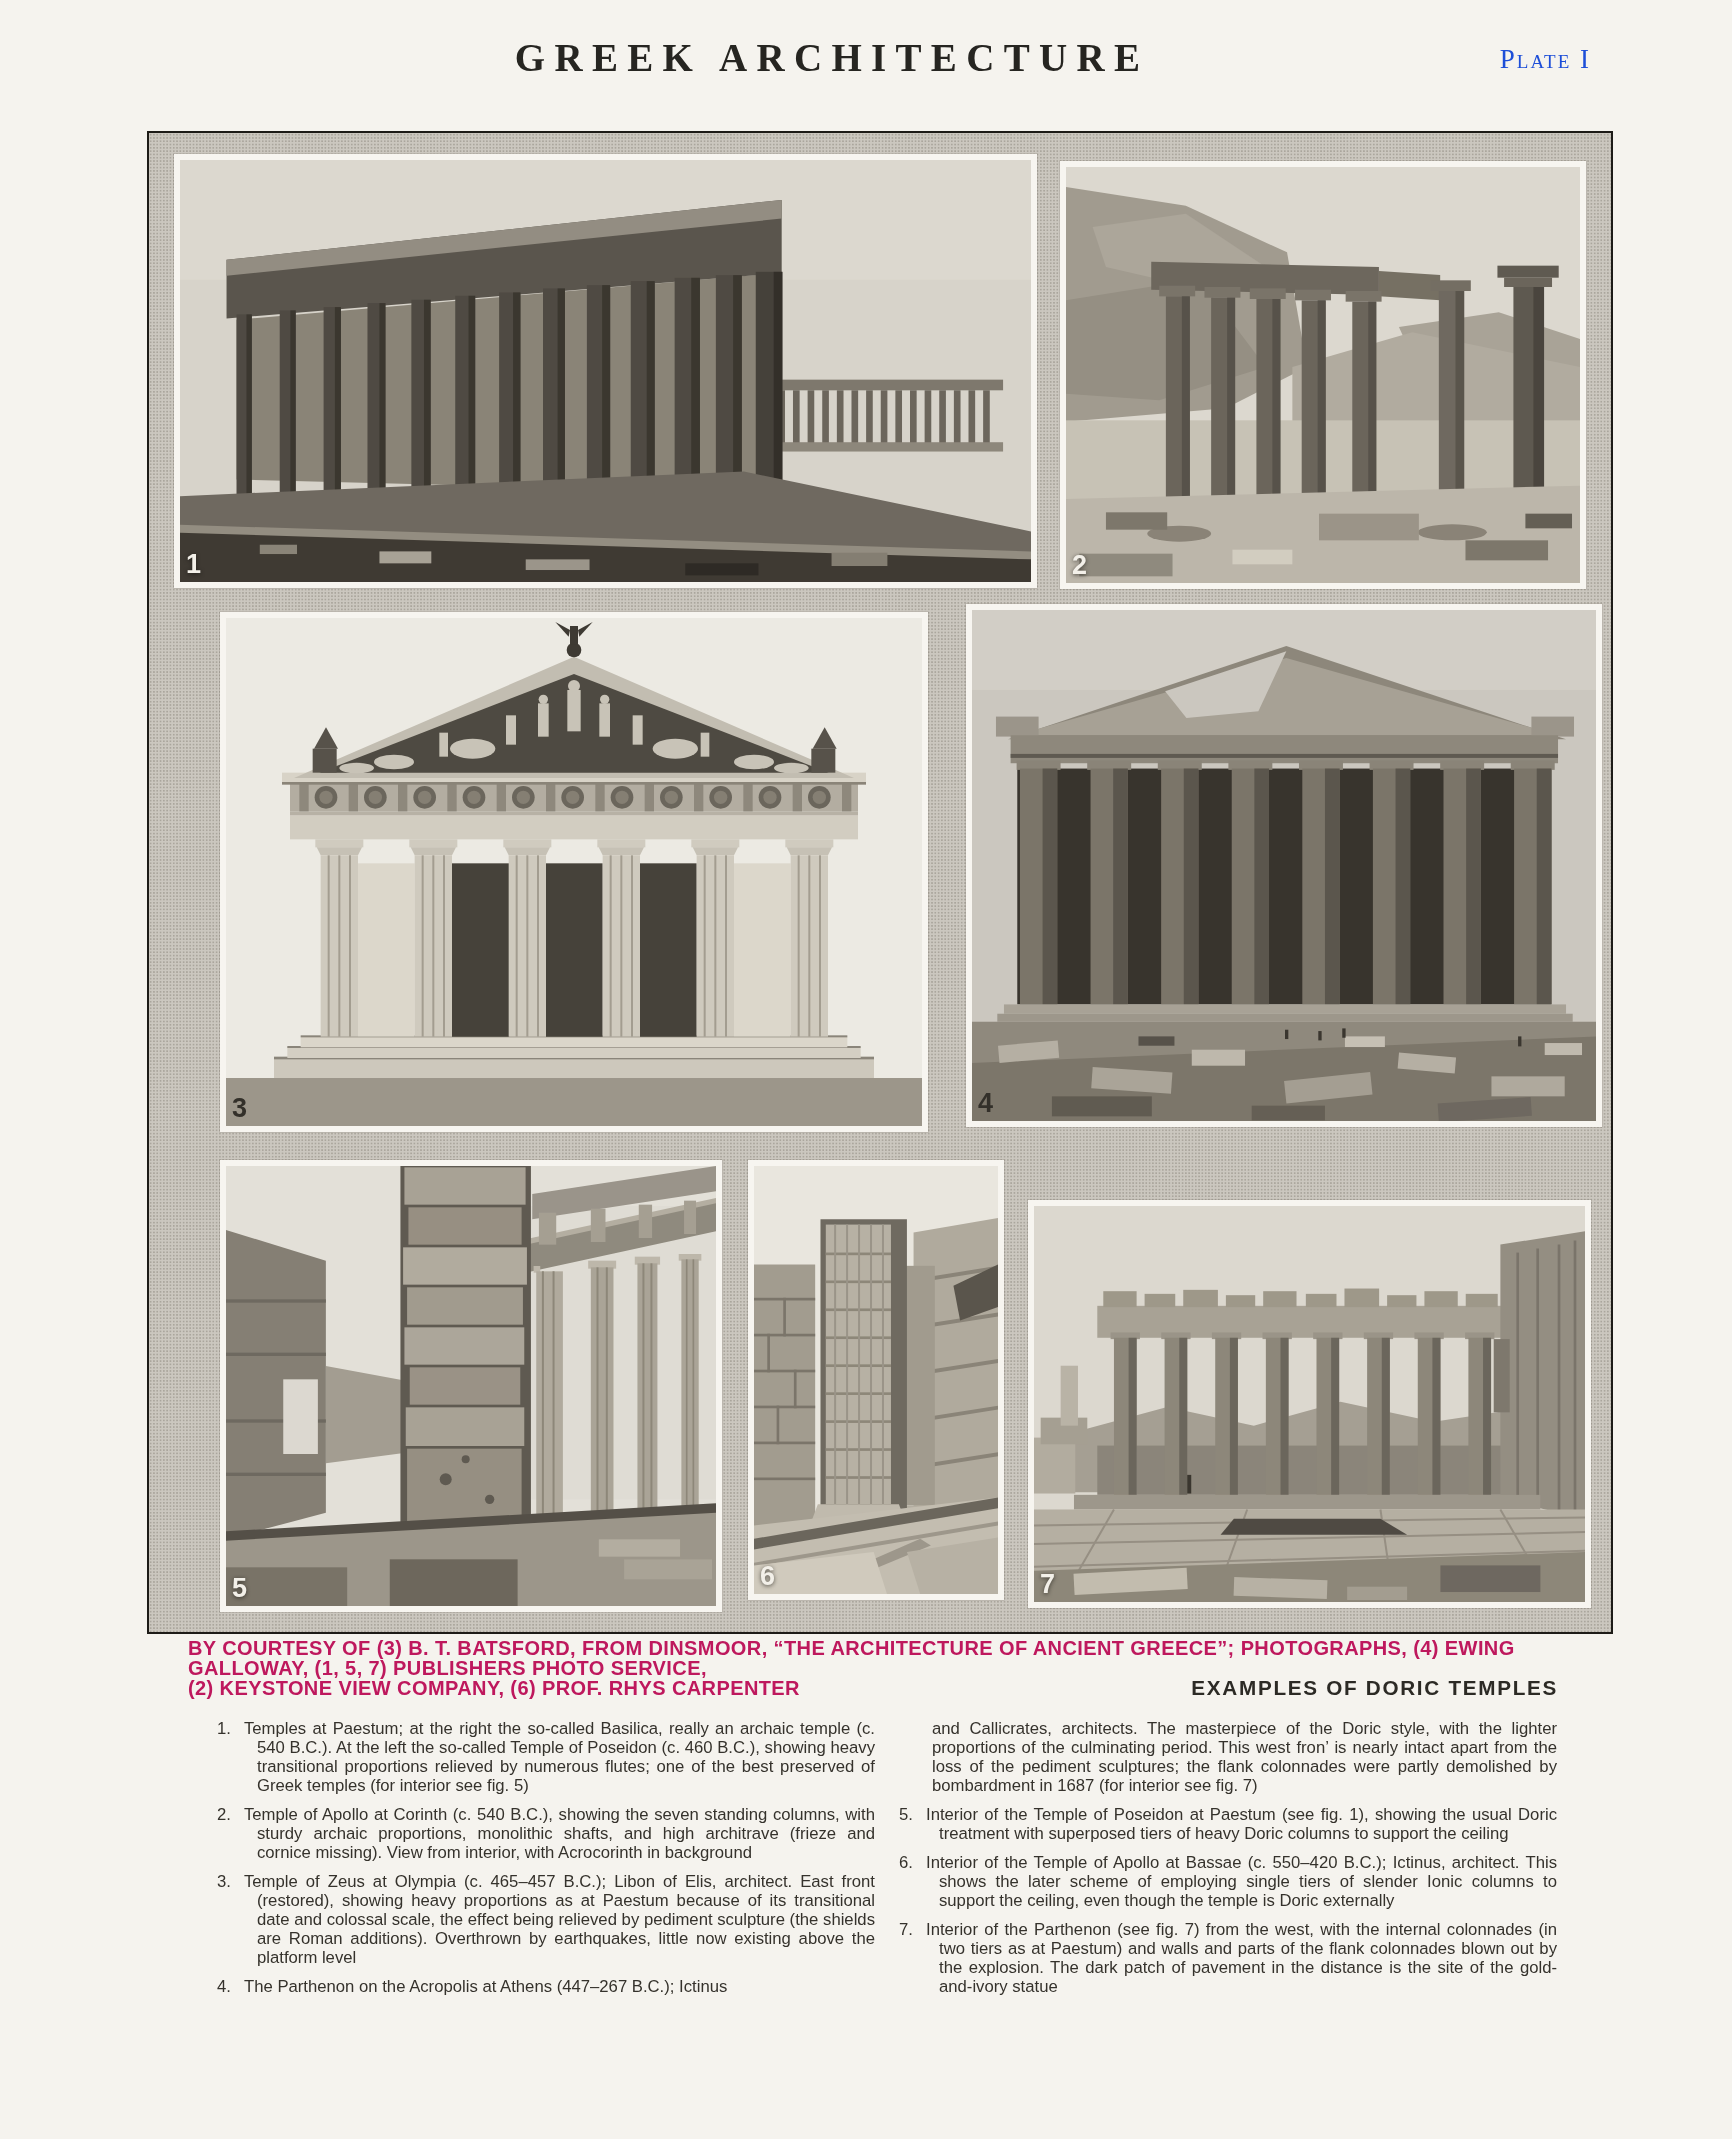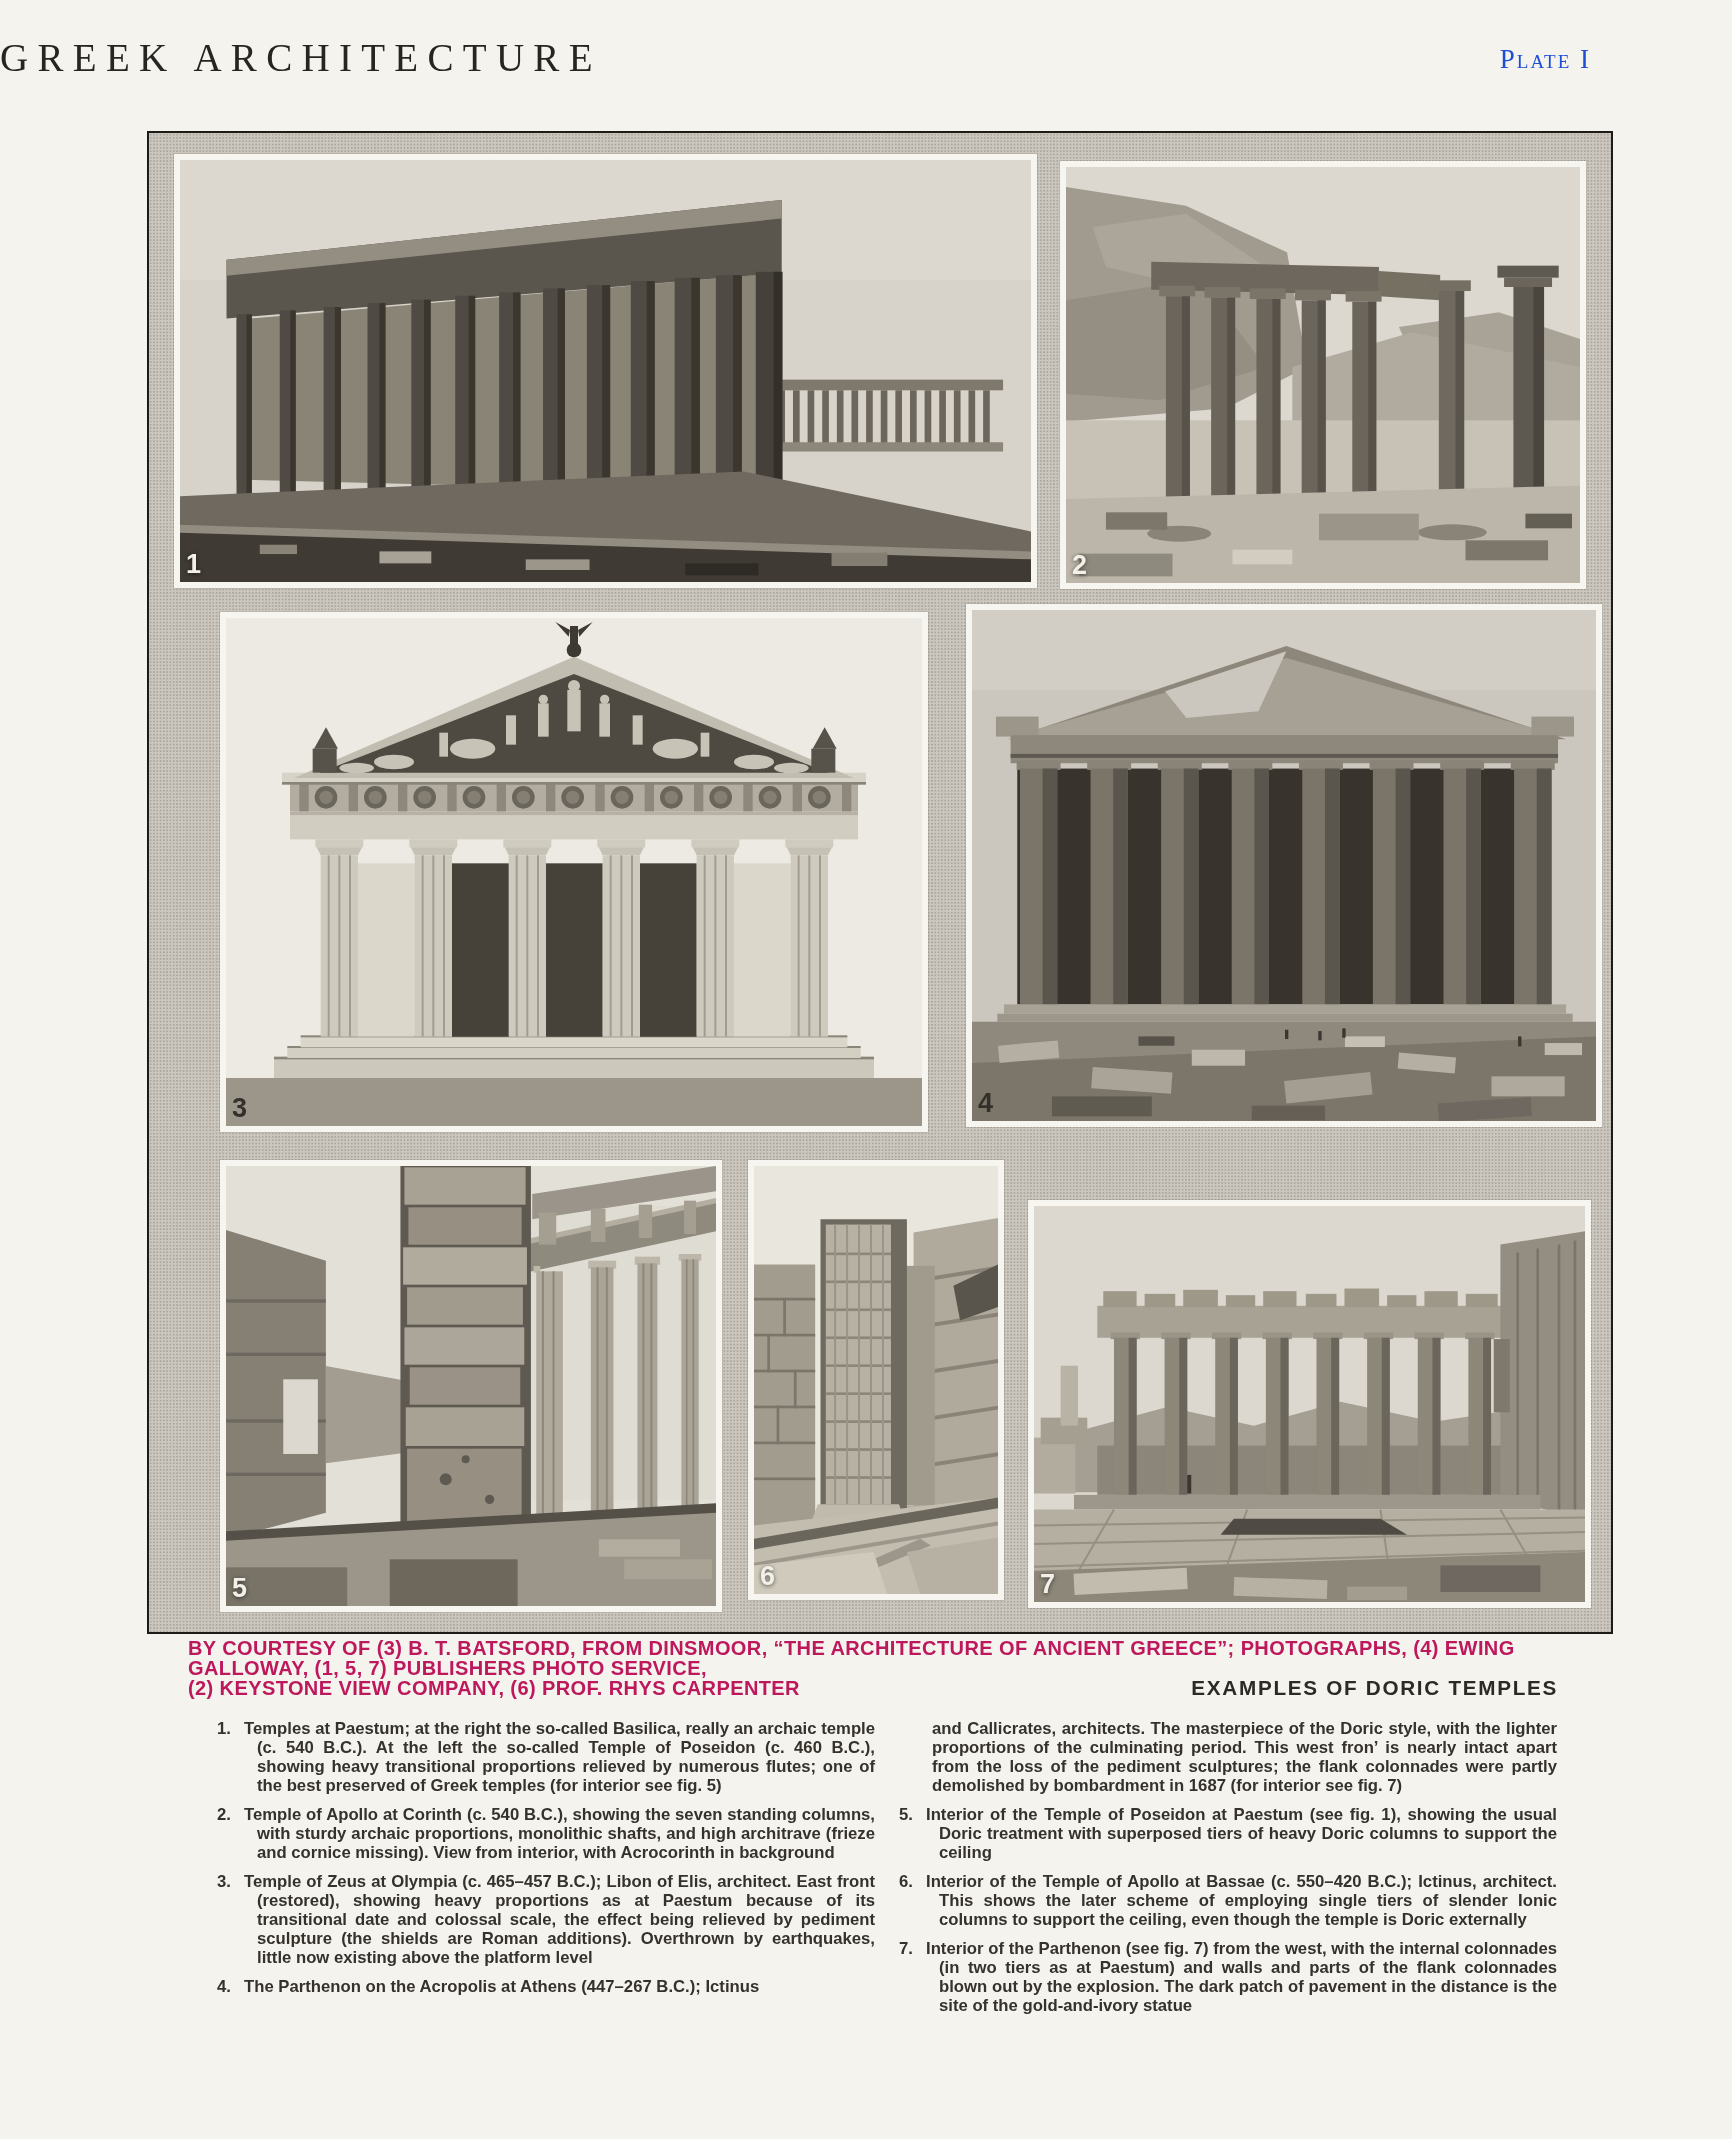--- a/index.html
+++ b/index.html
@@ -1,21 +1,21 @@
 <!DOCTYPE html>
 <html style="font-size:10.7px"><head>
 <meta charset="utf-8">
 <style>
   html,body{margin:0;padding:0;}
   body{background:#e8e6e1;}
   .page{position:relative;width:1732px;height:2140px;background:#f5f3ee;overflow:hidden;
         font-family:"Liberation Sans",sans-serif;color:#2e2b26;}
   
-  .page-title{position:absolute;top:35px;left:0;width:1664px;text-align:left;
-              font-family:"Liberation Serif",serif;font-size:39px;font-weight:400;
+  .page-title{position:absolute;top:35px;left:0;width:1664px;text-align:center;
+              font-family:"Liberation Serif",serif;font-size:39px;font-weight:700;
               letter-spacing:9.3px;color:#262521;}
   .plate-label{position:absolute;top:44px;right:141px;font-family:"Liberation Serif",serif;
                font-variant:small-caps;font-size:27px;letter-spacing:2px;color:#1d4ed8;}
   
   .plate{position:absolute;left:147px;top:131px;width:1466px;height:1503px;
          background-color:#cbc7bf;
          background-image:radial-gradient(rgba(138,133,123,0.5) 0.7px, rgba(0,0,0,0) 0.8px);
          background-size:3.3px 3.3px;
          border:2.7px solid #1d1b17;box-sizing:border-box;}
   .photo{position:absolute;background:#f7f5f0;box-shadow:0 0 0 0.7px rgba(60,55,48,0.15);}
@@ -26,21 +26,21 @@
                background-size:2px 2px;pointer-events:none;}
   .fig-num{position:absolute;left:12px;bottom:8px;font:bold 27px "Liberation Sans",sans-serif;
            color:#f3f0e9;text-shadow:0 0.7px 4px rgba(20,18,14,0.65);z-index:3;}
   .fig-num.dark{color:#33302a;text-shadow:none;}
   
   .credits{position:absolute;left:188px;top:1638px;width:1392px;
            font-weight:bold;font-size:20px;line-height:20px;letter-spacing:0.4px;color:#be185d;}
   
   .cap-head{position:absolute;top:1676px;left:217px;width:1341px;text-align:right;
             font-weight:bold;font-size:20.7px;letter-spacing:1.7px;color:#2c2a25;}
-  .cap-col{position:absolute;top:1719px;width:658px;font-weight:bold;font-size:16.7px;
+  .cap-col{position:absolute;top:1719px;width:658px;font-weight:normal;font-size:16.7px;
            line-height:19px;color:#35322c;text-align:justify;}
   .cap-col.left{left:217px;}
   .cap-col.right{left:899px;}
   .cap-item{padding-left:40px;text-indent:-40px;margin-bottom:10px;}
   .cap-num{display:inline-block;width:27px;text-indent:0;}
   .cap-item.cont{padding-left:33px;text-indent:0;}
 </style>
 </head>
 <body>
 

